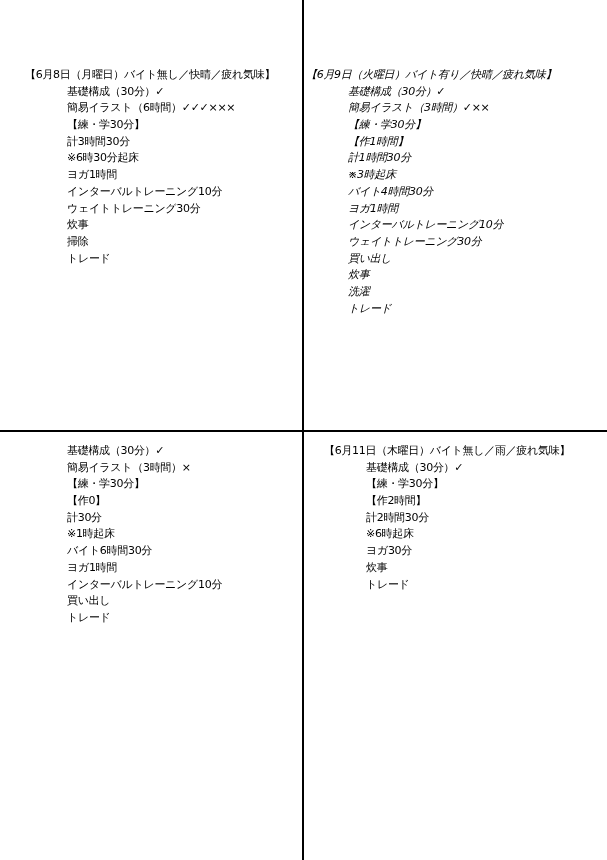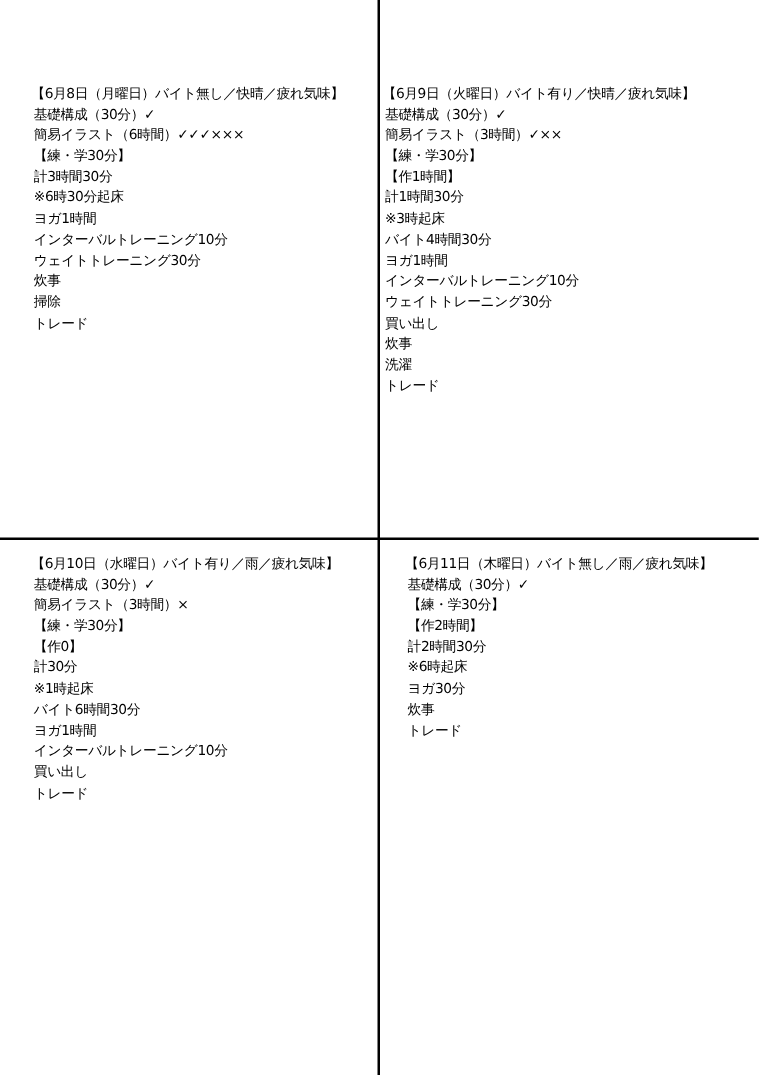--- a/index.html
+++ b/index.html
@@ -32,26 +32,27 @@
       background: #000000;
     }
     .quadrant {
       position: absolute;
       font-size: 11px;
       line-height: 16.7px;
       letter-spacing: -0.3px;
       white-space: nowrap;
     }
     .q-tl { left: 27px;  top: 67px; }
-    .q-tr { left: 308px; top: 67px; }
+    .q-tr { left: 308px; top: 67px; font-style: italic; }
     .q-bl { left: 27px;  top: 443px; }
     .q-br { left: 326px; top: 443px; }
     .entry-line {
       display: block;
       height: 16.7px;
+      margin-left: 40px;
     }
     .entry-title {
       margin-left: -2px;
       text-align: center;
     }
   </style>
 </head>
 <body>
 
 <div class="divider-v"></div>
@@ -84,21 +85,20 @@
   <span class="entry-line">ヨガ1時間</span>
   <span class="entry-line">インターバルトレーニング10分</span>
   <span class="entry-line">ウェイトトレーニング30分</span>
   <span class="entry-line">買い出し</span>
   <span class="entry-line">炊事</span>
   <span class="entry-line">洗濯</span>
   <span class="entry-line">トレード</span>
 </div>
 
 <div class="quadrant q-bl">
-  <span class="entry-line entry-title">【6月10日（水曜日）バイト有り／雨／疲れ気味】</span>
   <span class="entry-line">基礎構成（30分）✓</span>
   <span class="entry-line">簡易イラスト（3時間）×</span>
   <span class="entry-line">【練・学30分】</span>
   <span class="entry-line">【作0】</span>
   <span class="entry-line">計30分</span>
   <span class="entry-line">※1時起床</span>
   <span class="entry-line">バイト6時間30分</span>
   <span class="entry-line">ヨガ1時間</span>
   <span class="entry-line">インターバルトレーニング10分</span>
   <span class="entry-line">買い出し</span>

